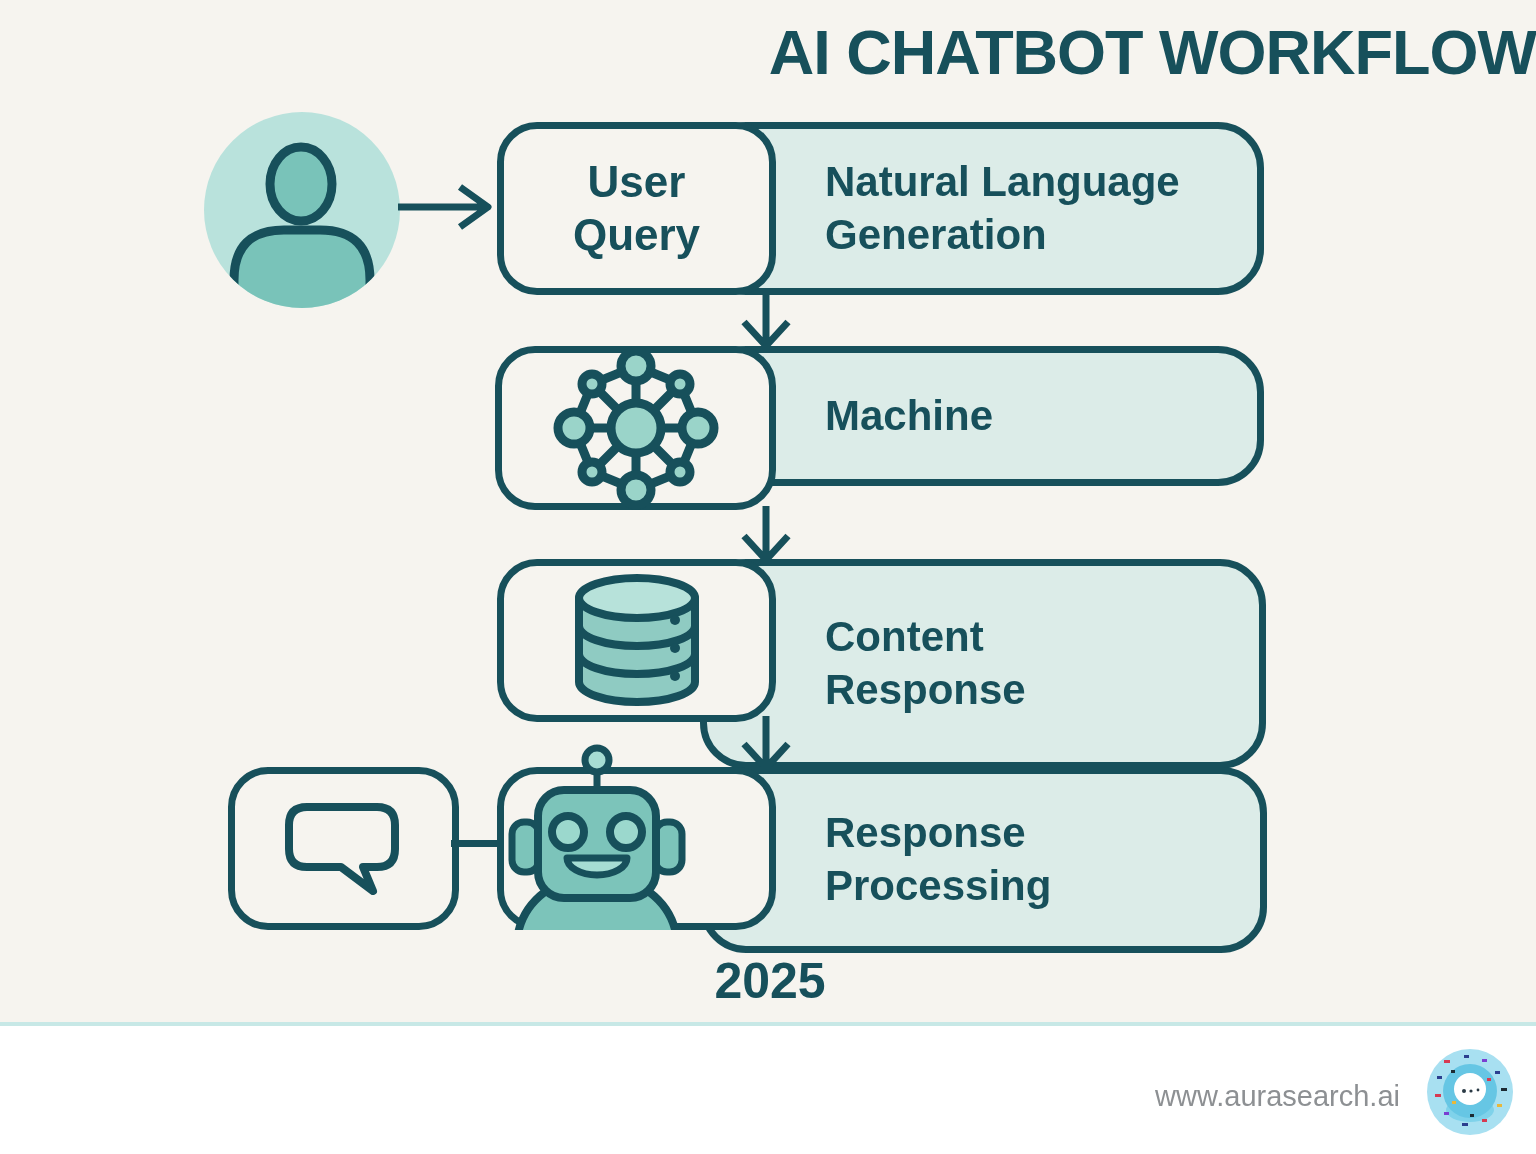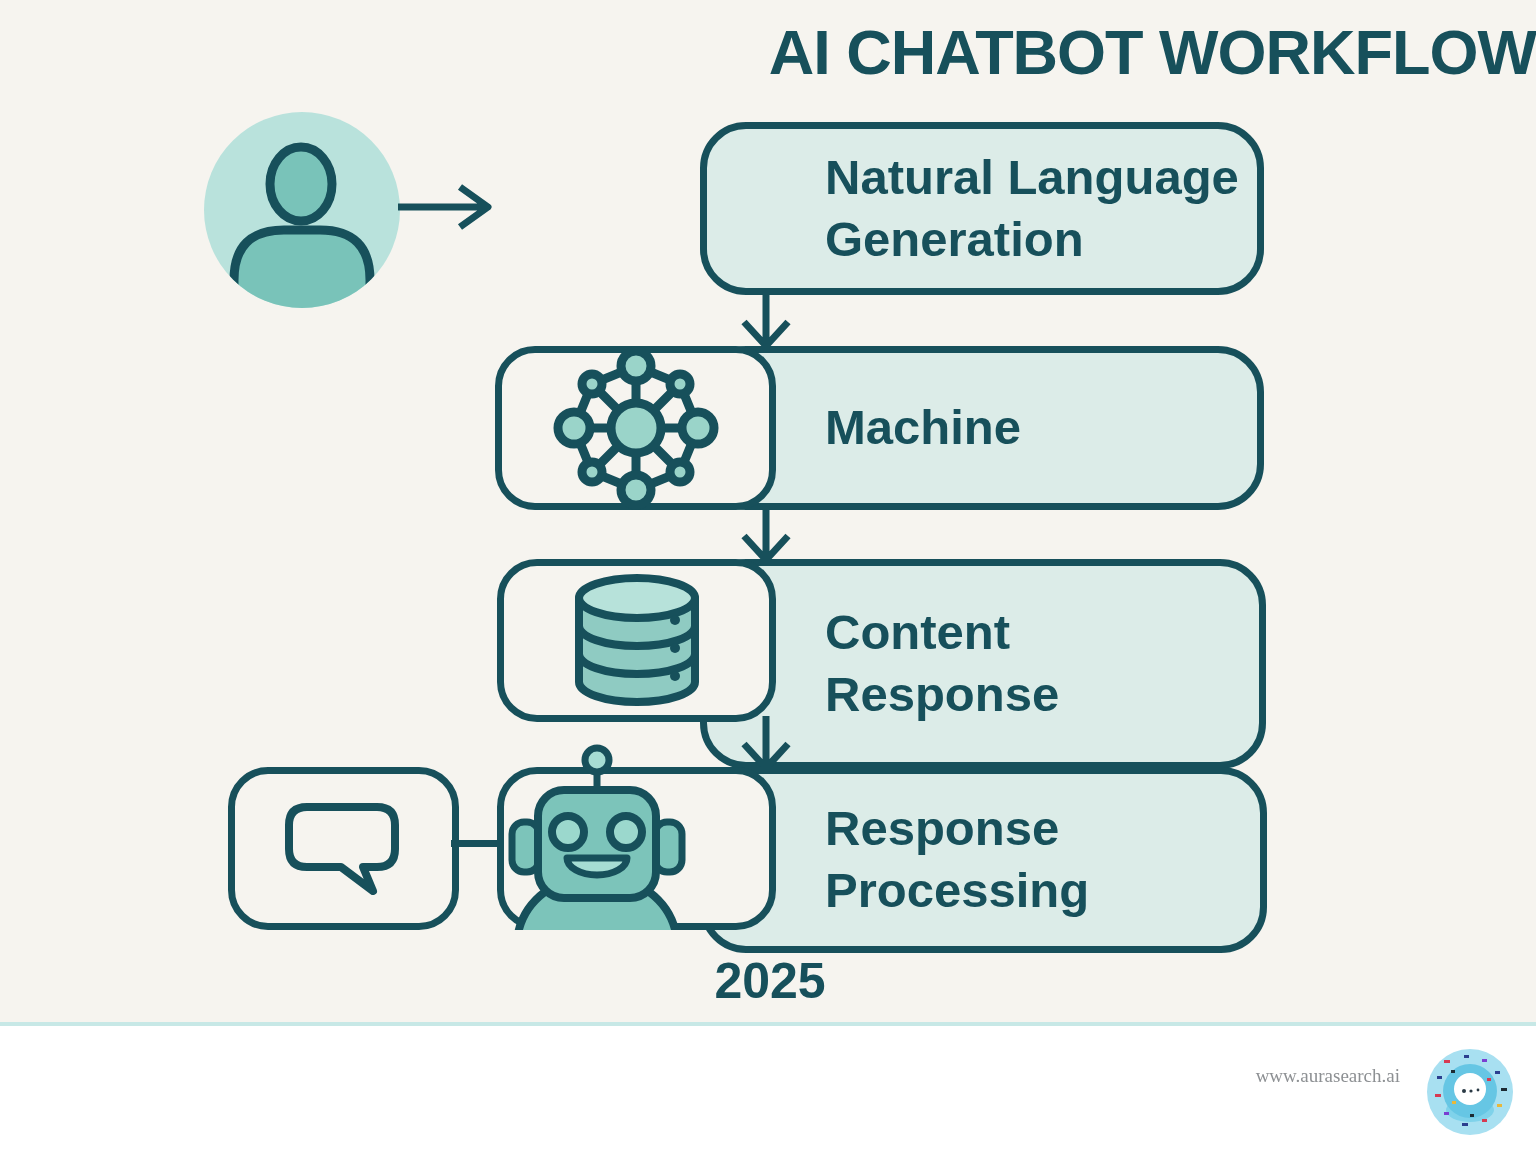--- a/index.html
+++ b/index.html
@@ -19,37 +19,37 @@
     background:#dcece8; border:7px solid #17505b; border-radius:46px;
   }
   .white-box {
     position:absolute; box-sizing:border-box;
     background:#f6f4ef; border:7px solid #17505b; border-radius:40px;
     display:flex; align-items:center; justify-content:center;
   }
   .step-text {
     position:absolute; left:118px; top:0; bottom:0;
     display:flex; flex-direction:column; justify-content:center;
-    font-size:49px; font-weight:bold; line-height:1.26; color:#17505b;
+    font-size:42px; font-weight:bold; line-height:1.26; color:#17505b;
   }
   .box-label {
     font-size:44px; font-weight:bold; line-height:1.2;
     text-align:center; color:#17505b;
   }
   .abs { position:absolute; }
   .connector-line { position:absolute; background:#17505b; }
   .year {
     position:absolute; top:952px; left:0; width:1540px;
     text-align:center; font-size:50px; font-weight:bold; color:#17505b;
   }
   .footer-divider { position:absolute; top:1022px; left:0; width:100%; height:4px; background:#c7e8e6; }
   .footer-bg { position:absolute; top:1026px; left:0; width:100%; height:128px; background:#ffffff; }
   .brand-block { position:absolute; top:1056px; right:136px; text-align:right; }
   .brand-name { font-size:31px; font-weight:bold; color:#3c4043; }
-  .brand-url { font-size:19px; color:#8d9093; margin-top:9px;font-family:Liberation Serif, serif; }
+  .brand-url { font-size:29px; color:#8d9093; margin-top:24px; }
   svg { display:block; }
 </style>
 </head>
 <body>
 
 <div class="canvas">
 
   <div class="title">AI CHATBOT WORKFLOW</div>
 
   <svg class="abs" style="left:204px; top:112px;" width="196" height="196" viewBox="0 0 196 196">
@@ -68,26 +68,32 @@
   <svg class="abs" style="left:398px; top:179px;" width="102" height="56" viewBox="0 0 102 56">
     <path d="M0 28 H 88 M62 8 L90 28 L62 48" fill="none" stroke="#17505b" stroke-width="7" stroke-linejoin="round"></path>
   </svg>
 
   <div class="tint-box" style="left:700px; top:122px; width:564px; height:173px;">
     <div class="step-text">
       <div>Natural Language</div>
       <div>Generation</div>
     </div>
   </div>
+  <div class="white-box" style="left:497px; top:122px; width:279px; height:173px;">
+    <div class="box-label">
+      <div>User</div>
+      <div>Query</div>
+    </div>
+  </div>
 
   <svg class="abs" style="left:738px; top:292px;" width="56" height="62" viewBox="0 0 56 62">
     <path d="M28 0 V 52 M6 30 L28 54 L50 30" fill="none" stroke="#17505b" stroke-width="7" stroke-linejoin="round"></path>
   </svg>
 
-  <div class="tint-box" style="left:700px; top:346px; width:564px; height:164px;">
+  <div class="tint-box" style="left:700px; top:346px; width:564px; height:140px;">
     <div class="step-text">
       <div>Machine</div>
     </div>
   </div>
   <div class="white-box" style="left:495px; top:346px; width:281px; height:164px;">
     <svg width="172" height="172" viewBox="0 0 172 172">
       <g stroke="#17505b" stroke-width="9" fill="none">
         <path d="M86 24 L130 42 L148 86 L130 130 L86 148 L42 130 L24 86 L42 42 Z"></path>
         <path d="M86 86 L86 24 M86 86 L130 42 M86 86 L148 86 M86 86 L130 130 M86 86 L86 148 M86 86 L42 130 M86 86 L24 86 M86 86 L42 42"></path>
       </g>

